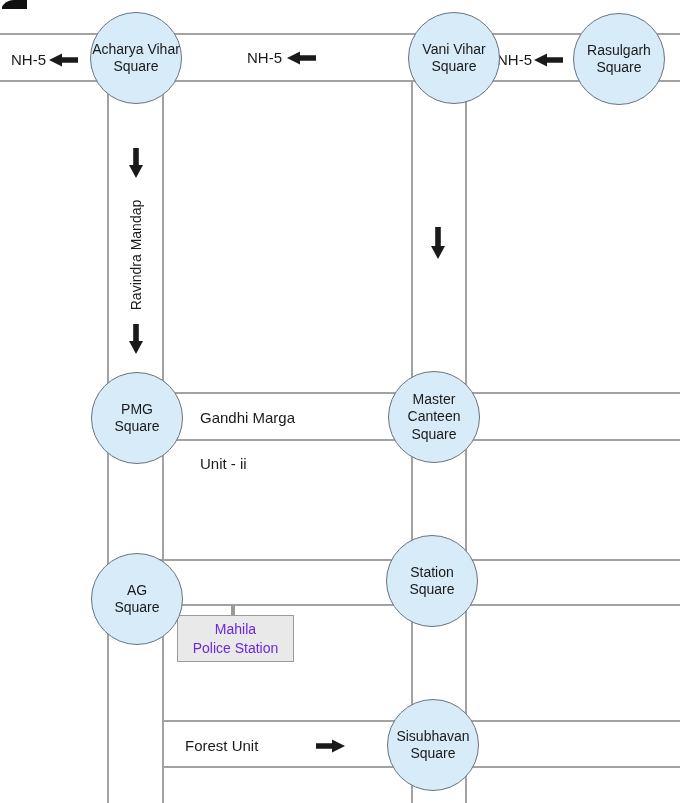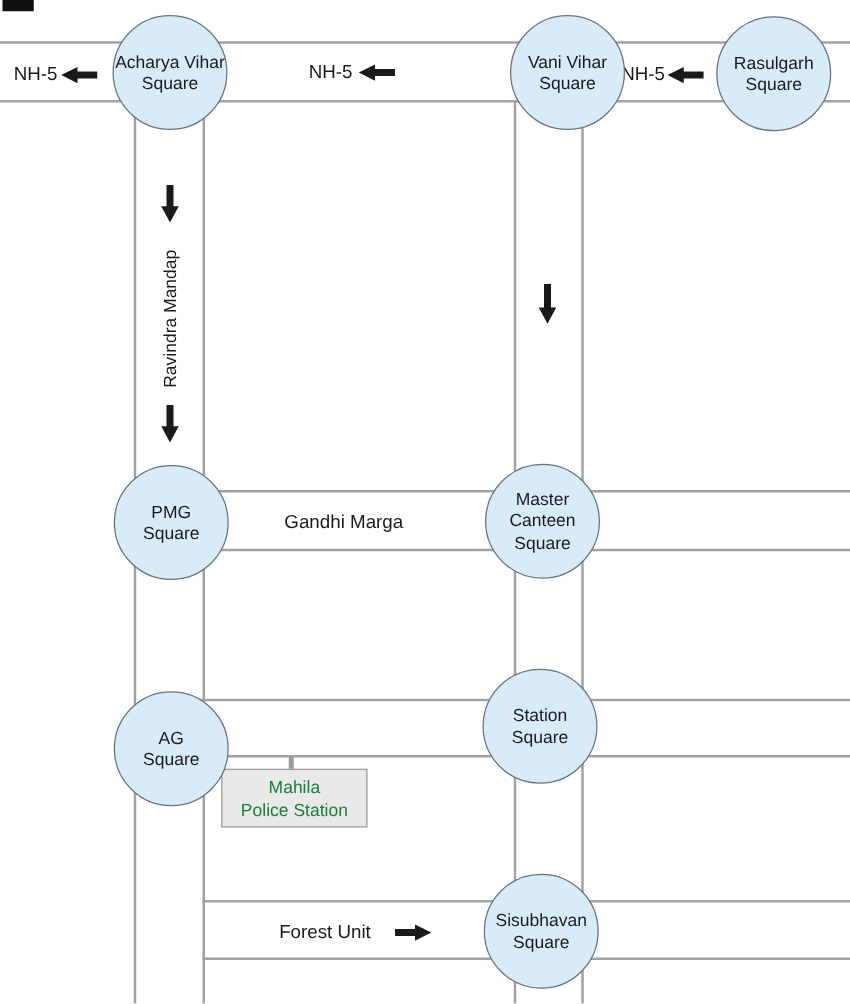--- a/index.html
+++ b/index.html
@@ -1,47 +1,47 @@
 <!DOCTYPE html>
 <html><head>
 <meta charset="utf-8">
 <style>
   html,body{margin:0;padding:0;background:#fff;}
   .stage{
     position:relative;width:680px;height:803px;background:#ffffff;overflow:hidden;
-    font-family:"Liberation Sans","DejaVu Sans",sans-serif;color:#1a1a1a;
+    font-family:"Liberation Sans","DejaVu Sans",sans-serif;color:#1a1a1a;border-radius:14px;
   }
   .hline,.vline{position:absolute;background:#a2a2a2;}
   .hline{height:2px;}
   .vline{width:2px;}
   .square{
     position:absolute;width:92px;height:92px;border-radius:50%;
     background:#d7ebf9;border:1.5px solid #6a737d;box-sizing:border-box;
     display:flex;align-items:center;justify-content:flex-end;
   }
   .sq-label{
     width:110px;margin-left:-9px;margin-right:-9px;text-align:center;
     font-size:14px;line-height:1.25;white-space:pre-line;
   }
   .nh5{position:absolute;font-size:15px;line-height:18px;}
-  .road-label{position:absolute;font-size:15px;text-align:center;}
+  .road-label{position:absolute;font-size:15px;text-align:left;}
   .vert-label{
     position:absolute;left:73px;top:245px;width:130px;height:20px;
     font-size:14px;text-align:center;transform:rotate(-90deg);
   }
   .arrow{position:absolute;line-height:0;}
   .arrow svg{display:block;}
   .building{
     position:absolute;box-sizing:border-box;display:flex;align-items:center;justify-content:center;
     text-align:center;white-space:pre-line;
   }
   .police{
     left:177px;top:615px;width:117px;height:47px;
     background:#e9e9e9;border:1px solid #9b9b9b;
-    color:#15803d;font-size:14px;line-height:1.35;
+    color:#6d28d9;font-size:14px;line-height:1.35;
   }
   .pump{
     left:306px;top:614px;width:82px;height:49px;
     background:#ffffff;border:1px solid #4f4f4f;
     color:#1a1a1a;font-size:15px;line-height:1.4;
   }
   .connector{position:absolute;left:231px;top:605px;width:4px;height:11px;background:#9b9b9b;}
   .corner-mark{position:absolute;left:2px;top:0;width:25px;height:9px;background:#111;}
 </style>
 </head>
@@ -109,20 +109,21 @@
   </div>
 
   <div class="arrow" style="left:316px;top:739px;">
     <svg width="29" height="14" viewBox="0 0 29 14">
         <path d="M29 7 L16 0.5 L16 4.2 L0 4.2 L0 9.8 L16 9.8 L16 13.5 Z" fill="#1a1a1a"></path>
       </svg>
   </div>
 
   <div class="vert-label">Ravindra Mandap</div>
   <div class="road-label" style="left:200px;top:409px;width:150px;">Gandhi Marga</div>
+  <div class="road-label" style="left:200px;top:455px;width:150px;">Unit - ii</div>
   <div class="road-label" style="left:185px;top:737px;width:150px;">Forest Unit</div>
 
   <div class="building police">
     <span class="b-label">Mahila
 Police Station</span>
   </div>
 
   <div class="square" style="left:90px;top:12px;">
     <span class="sq-label">Acharya Vihar
 Square</span>

